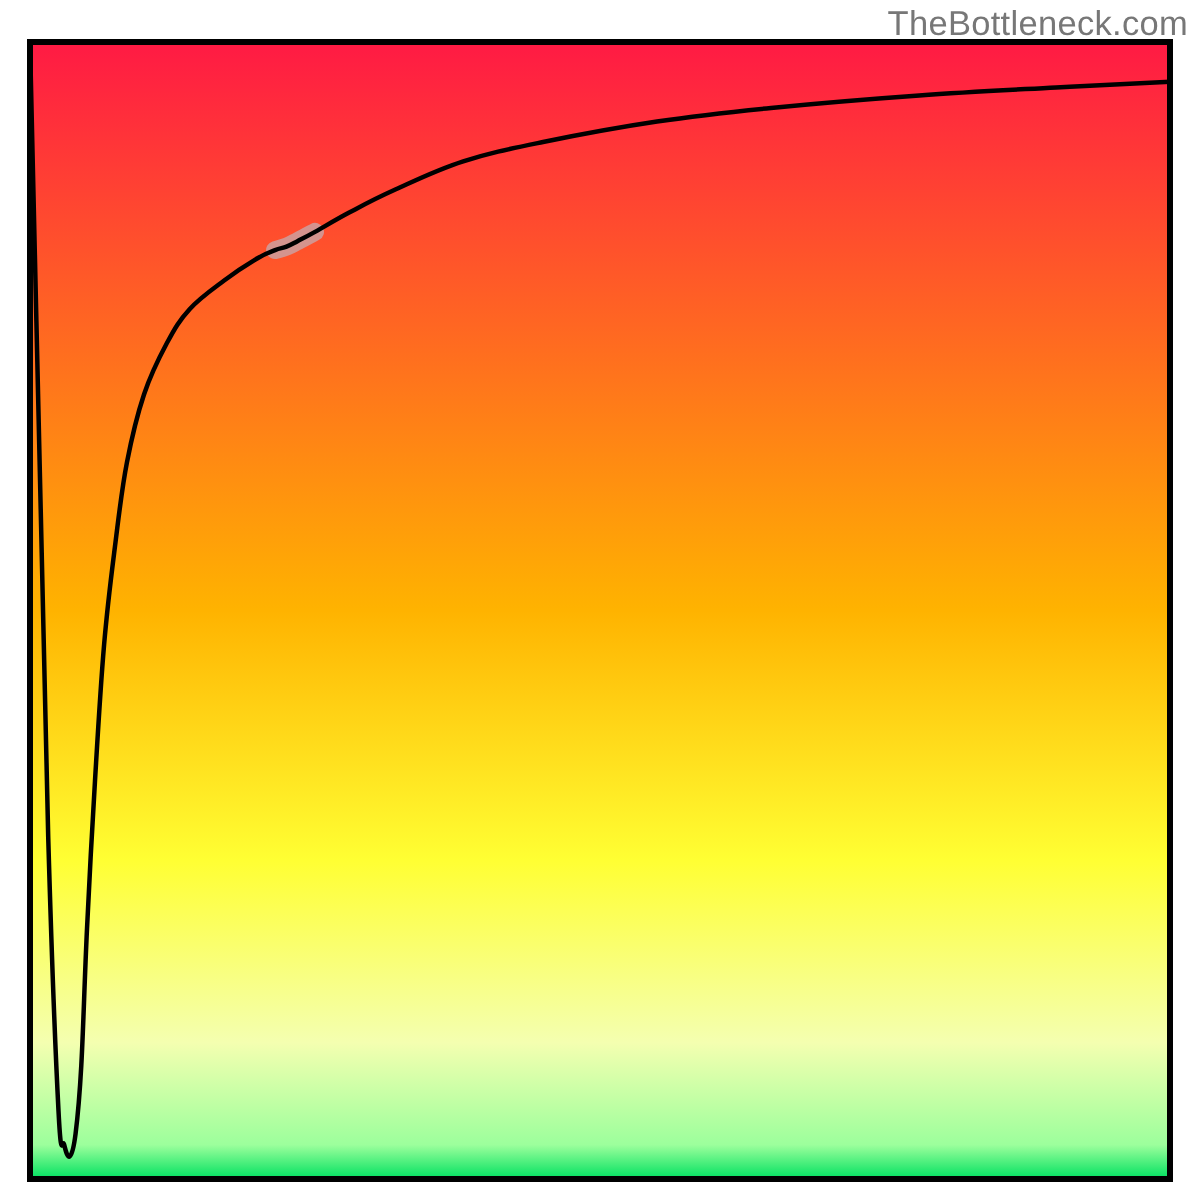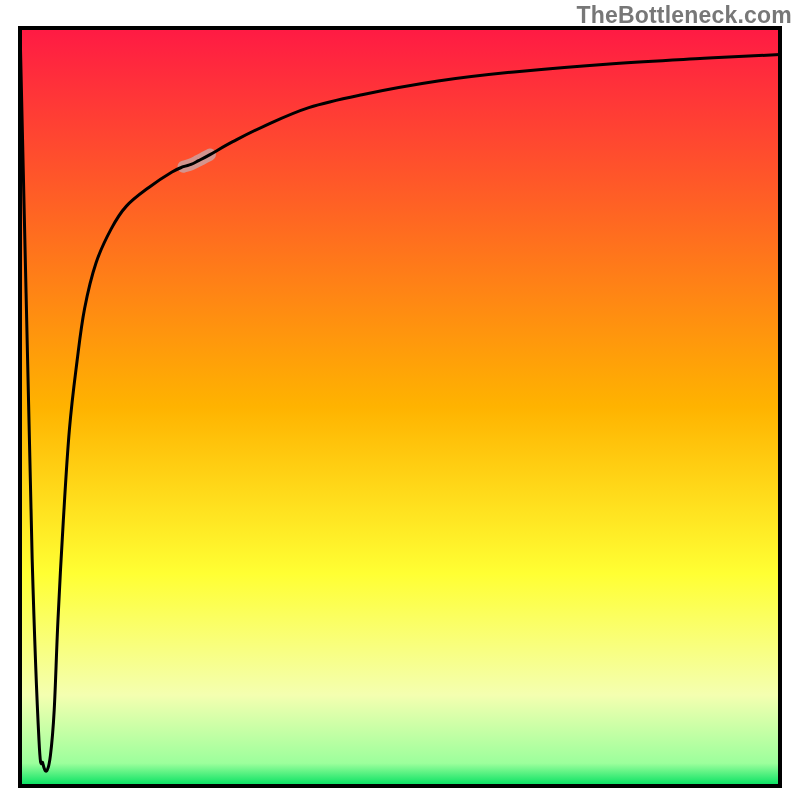--- a/index.html
+++ b/index.html
@@ -14,21 +14,21 @@
     position: relative;
     width: 800px;
     height: 800px;
   }
   .watermark {
     position: absolute;
     top: 2px;
     right: 8px;
     color: #777;
     font-size: 23px;
-    font-weight: 700;
+    font-weight: 400;
     letter-spacing: 0.2px;
     z-index: 3;
     user-select: none;
   }
   svg.chart {
     position: absolute;
     left: 0;
     top: 0;
     width: 800px;
     height: 800px;

